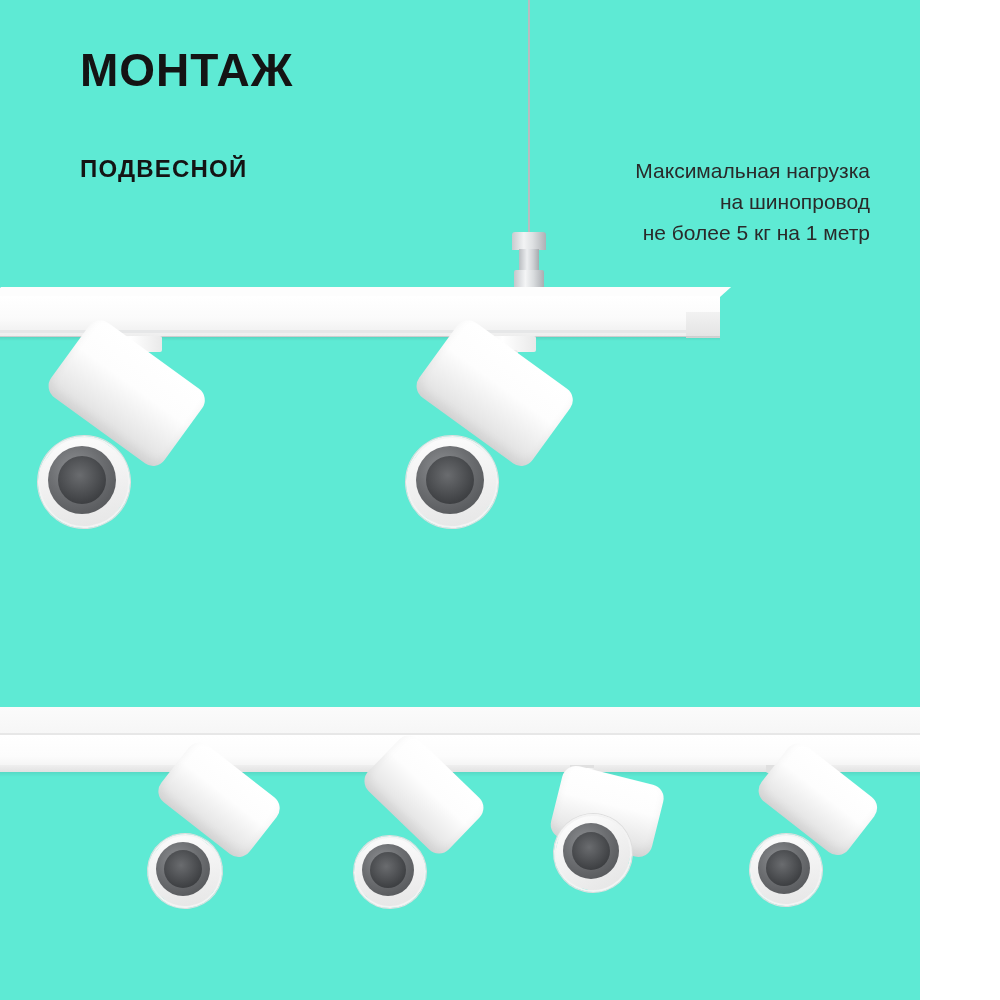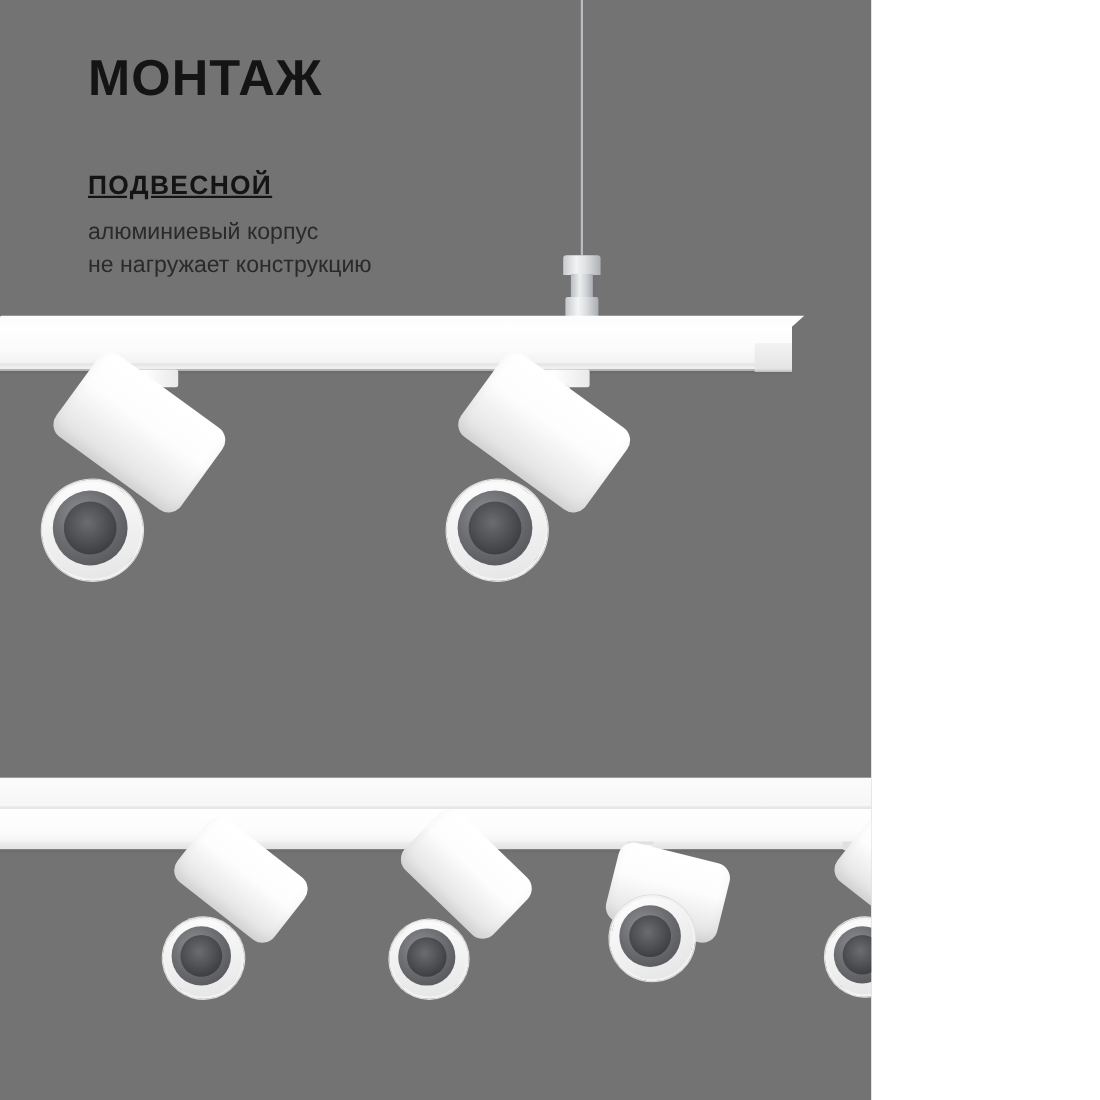--- a/index.html
+++ b/index.html
@@ -11,23 +11,23 @@
     height: 1000px;
     background: #ffffff;
     font-family: "Liberation Sans", sans-serif;
     color: #1a1a1a;
     overflow: hidden;
     position: relative;
   }
 
   .page {
     position: relative;
-    width: 792px;
+    width: 920px;
     height: 1000px;
-    background: #737373;
+    background: #5eead4;
     overflow: hidden;
   }
 
   
   .title {
     position: absolute;
     left: 80px;
     top: 46px;
     font-size: 46px;
     font-weight: bold;
@@ -37,21 +37,20 @@
   }
 
   .subhead {
     position: absolute;
     left: 80px;
     top: 155px;
     font-size: 24px;
     font-weight: bold;
     letter-spacing: 1.2px;
     color: #141414;
-    text-decoration: underline;
   }
 
   .desc {
     position: absolute;
     left: 80px;
     top: 196px;
     font-size: 21px;
     line-height: 1.45;
     color: #2a2a2a;
     white-space: pre-line;
@@ -246,22 +245,23 @@
   }
 </style>
 </head>
 <body>
 
 <div class="page">
 
   <div class="title">МОНТАЖ</div>
 
   <div class="subhead">ПОДВЕСНОЙ</div>
-  <div class="desc">алюминиевый корпус
-не нагружает конструкцию</div>
+  <div class="loadnote">Максимальная нагрузка
+на шинопровод
+не более 5 кг на 1 метр</div>
 
   <div class="cable"></div>
   <div class="mount-top"></div>
   <div class="mount-neck"></div>
   <div class="mount-base"></div>
 
   <div class="track-sus-top"></div>
   <div class="track-sus-front"></div>
   <div class="track-sus-groove"></div>
   <div class="track-sus-right"></div>

